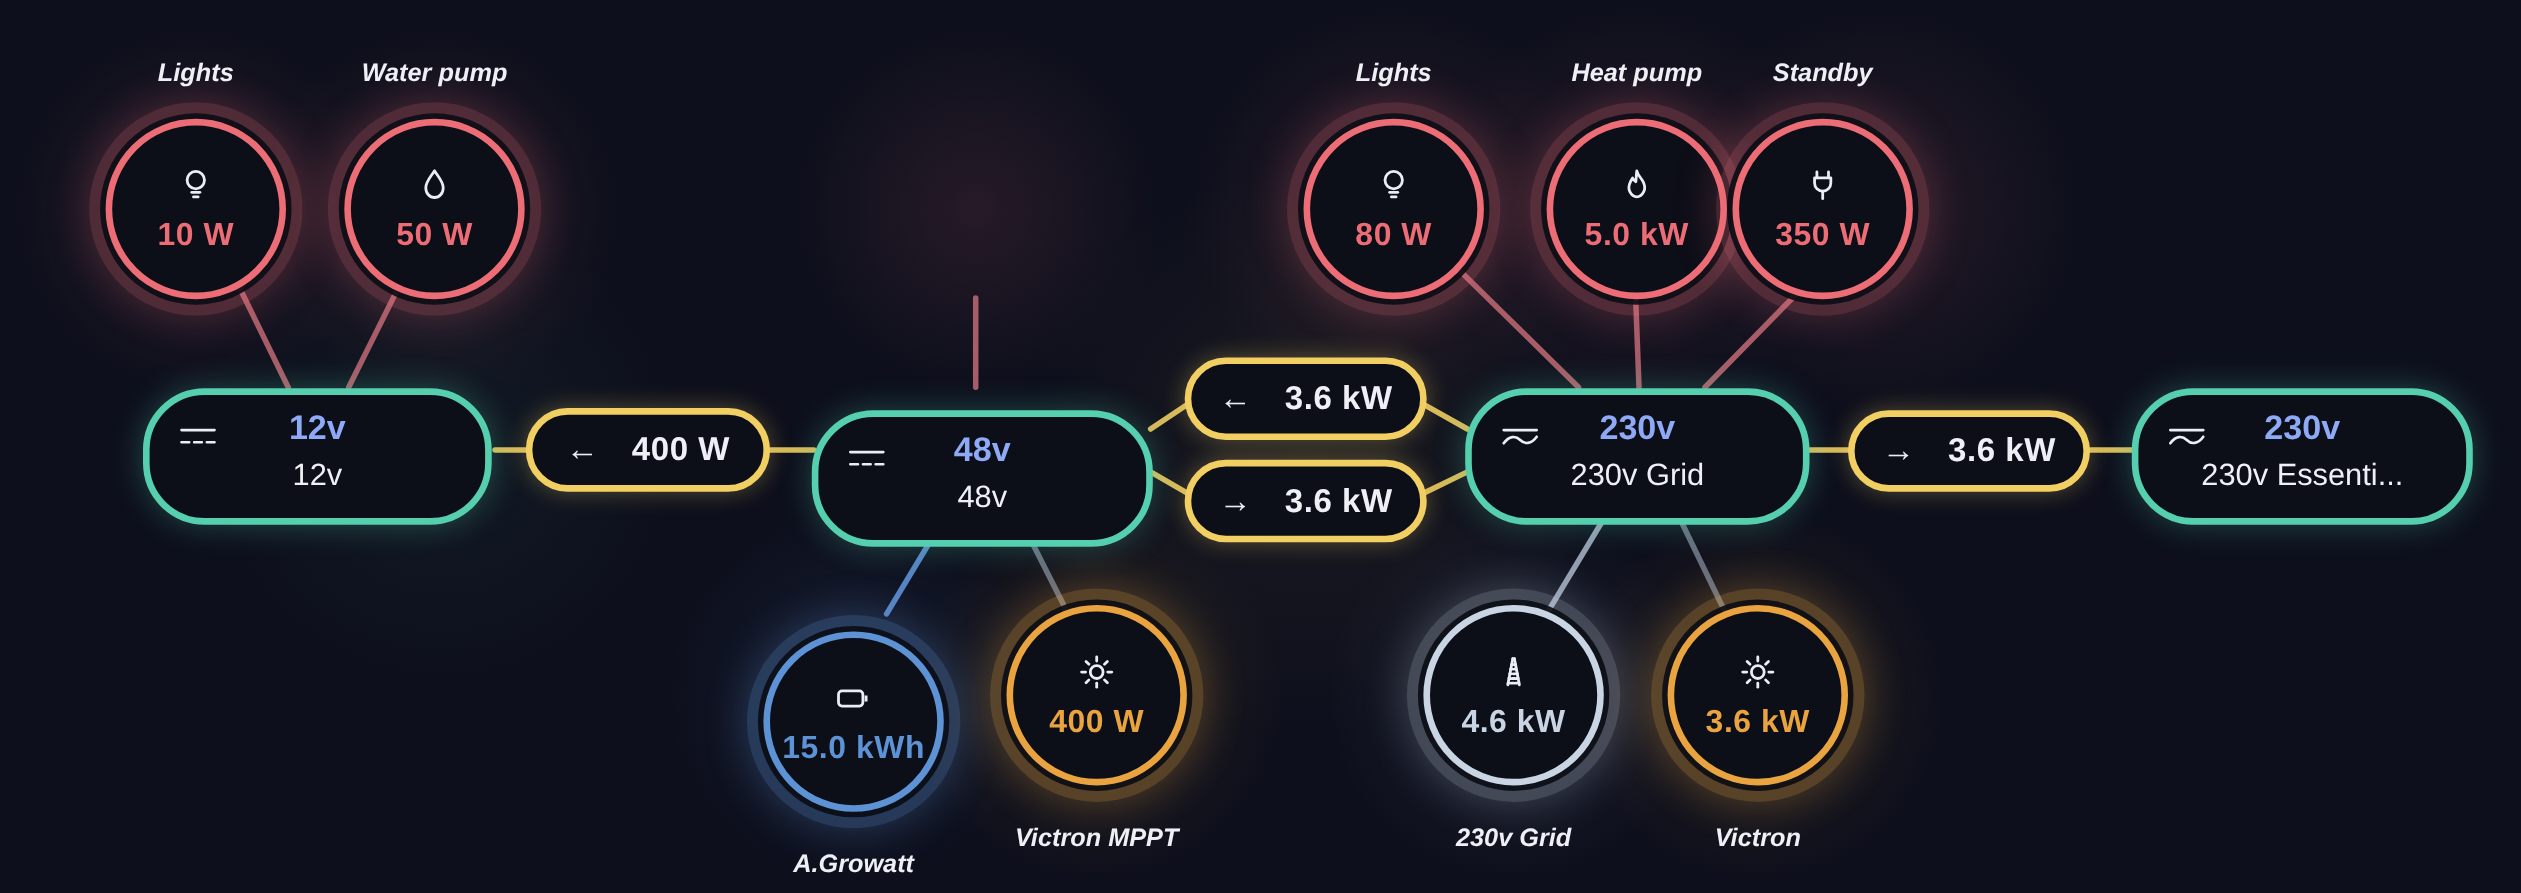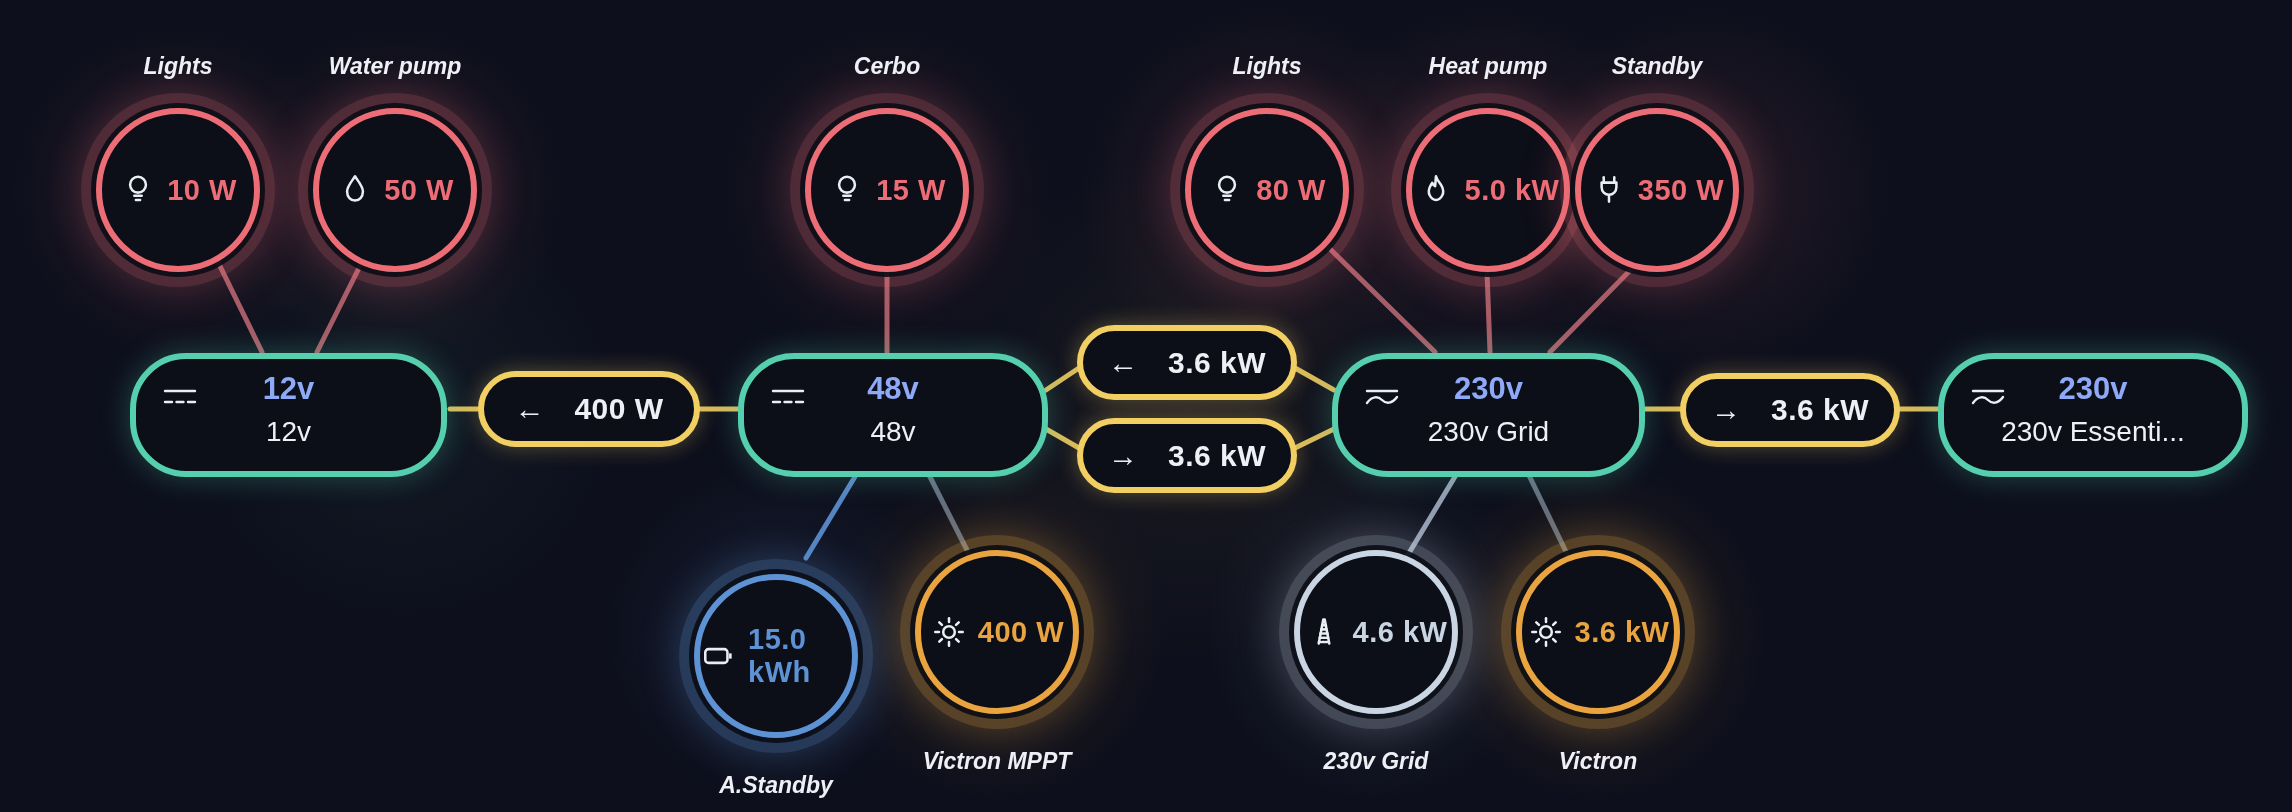--- a/index.html
+++ b/index.html
@@ -34,21 +34,21 @@
     background: var(--soft);
     box-shadow: 0 0 40px var(--soft);
     display: flex; align-items: center; justify-content: center;
   }
   .dev-mid {
     box-sizing: border-box;
     width: 164px; height: 164px; border-radius: 50%;
     border: 6px solid var(--c);
     background: #0c0e18;
     box-shadow: 0 0 0 5px rgba(10,12,20,0.9);
-    display: flex; flex-direction: row; align-items: center; justify-content: center;
+    display: flex; flex-direction: column; align-items: center; justify-content: center;
     gap: 10px;
   }
   .dev-icon { color: #e9edf4; line-height: 0; }
   .dev-value { font-size: 29px; font-weight: bold; color: var(--c); letter-spacing: 0.5px; }
   .dev-label {
     position: absolute; left: -40px; width: 274px; text-align: center;
     font-size: 23px; font-weight: 600; color: #eef0f6; top: -40px; font-style: italic;
   }
   .device.bottom .dev-label { top: auto; bottom: -46px; }
 
@@ -135,35 +135,20 @@
         <span class="dev-icon">
           <svg class="icon-svg" width="38" height="38" viewBox="0 0 36 36">
               <path d="M18 5 C14.5 10.5 10.5 14.5 10.5 19.5 C10.5 24.6 13.9 28 18 28 C22.1 28 25.5 24.6 25.5 19.5 C25.5 14.5 21.5 10.5 18 5 Z"></path>
             </svg>
         </span>
         <div class="dev-value">50 W</div>
       </div>
     </div>
   </div>
 
-  <div class="device top" style="left: 790px; top: 93px; --c: #ed6d76; --soft: rgba(237,109,118,0.26);">
-    <div class="dev-label">Cerbo</div>
-    <div class="dev-outer">
-      <div class="dev-mid">
-        <span class="dev-icon">
-          <svg class="icon-svg" width="38" height="38" viewBox="0 0 36 36">
-              <circle cx="18" cy="13" r="7.5"></circle>
-              <line x1="14.5" y1="23.5" x2="21.5" y2="23.5"></line>
-              <line x1="16" y1="27.5" x2="20" y2="27.5"></line>
-            </svg>
-        </span>
-        <div class="dev-value">15 W</div>
-      </div>
-    </div>
-  </div>
 
   <div class="device top" style="left: 1170px; top: 93px; --c: #ed6d76; --soft: rgba(237,109,118,0.26);">
     <div class="dev-label">Lights</div>
     <div class="dev-outer">
       <div class="dev-mid">
         <span class="dev-icon">
           <svg class="icon-svg" width="38" height="38" viewBox="0 0 36 36">
               <circle cx="18" cy="13" r="7.5"></circle>
               <line x1="14.5" y1="23.5" x2="21.5" y2="23.5"></line>
               <line x1="16" y1="27.5" x2="20" y2="27.5"></line>
@@ -209,21 +194,21 @@
     <span class="bus-icon">
       <svg class="icon-svg" width="40" height="28" viewBox="0 0 40 28" stroke-width="3">
           <line x1="5" y1="8" x2="35" y2="8"></line>
           <line x1="5" y1="19" x2="35" y2="19" stroke-dasharray="7 4.5"></line>
         </svg>
     </span>
     <div class="bus-title">12v</div>
     <div class="bus-sub">12v</div>
   </div>
 
-  <div class="bus" style="left: 738px; width: 310px; --c: #55cfae; --soft: rgba(85,207,174,0.30);">
+  <div class="bus" style="left: 738px; width: 310px; margin-top: 20px; --c: #55cfae; --soft: rgba(85,207,174,0.30);">
     <span class="bus-icon">
       <svg class="icon-svg" width="40" height="28" viewBox="0 0 40 28" stroke-width="3">
           <line x1="5" y1="8" x2="35" y2="8"></line>
           <line x1="5" y1="19" x2="35" y2="19" stroke-dasharray="7 4.5"></line>
         </svg>
     </span>
     <div class="bus-title">48v</div>
     <div class="bus-sub">48v</div>
   </div>
 
@@ -274,21 +259,21 @@
       <div class="dev-mid">
         <span class="dev-icon">
           <svg class="icon-svg" width="38" height="38" viewBox="0 0 36 36">
               <rect x="5" y="11.5" width="21" height="13" rx="3"></rect>
               <path d="M27.5 15.5 h2.5 v5 h-2.5 Z" fill="currentColor" stroke="none"></path>
             </svg>
         </span>
         <div class="dev-value">15.0 kWh</div>
       </div>
     </div>
-    <div class="dev-label">A.Standby</div>
+    <div class="dev-label">A.Growatt</div>
   </div>
 
   <div class="device bottom" style="left: 900px; top: 535px; --c: #e9a440; --soft: rgba(233,164,64,0.30);">
     <div class="dev-outer">
       <div class="dev-mid">
         <span class="dev-icon">
           <svg class="icon-svg" width="38" height="38" viewBox="0 0 36 36">
               <circle cx="18" cy="18" r="5.5"></circle>
               <line x1="18" y1="5" x2="18" y2="8.5"></line>
               <line x1="18" y1="27.5" x2="18" y2="31"></line>

